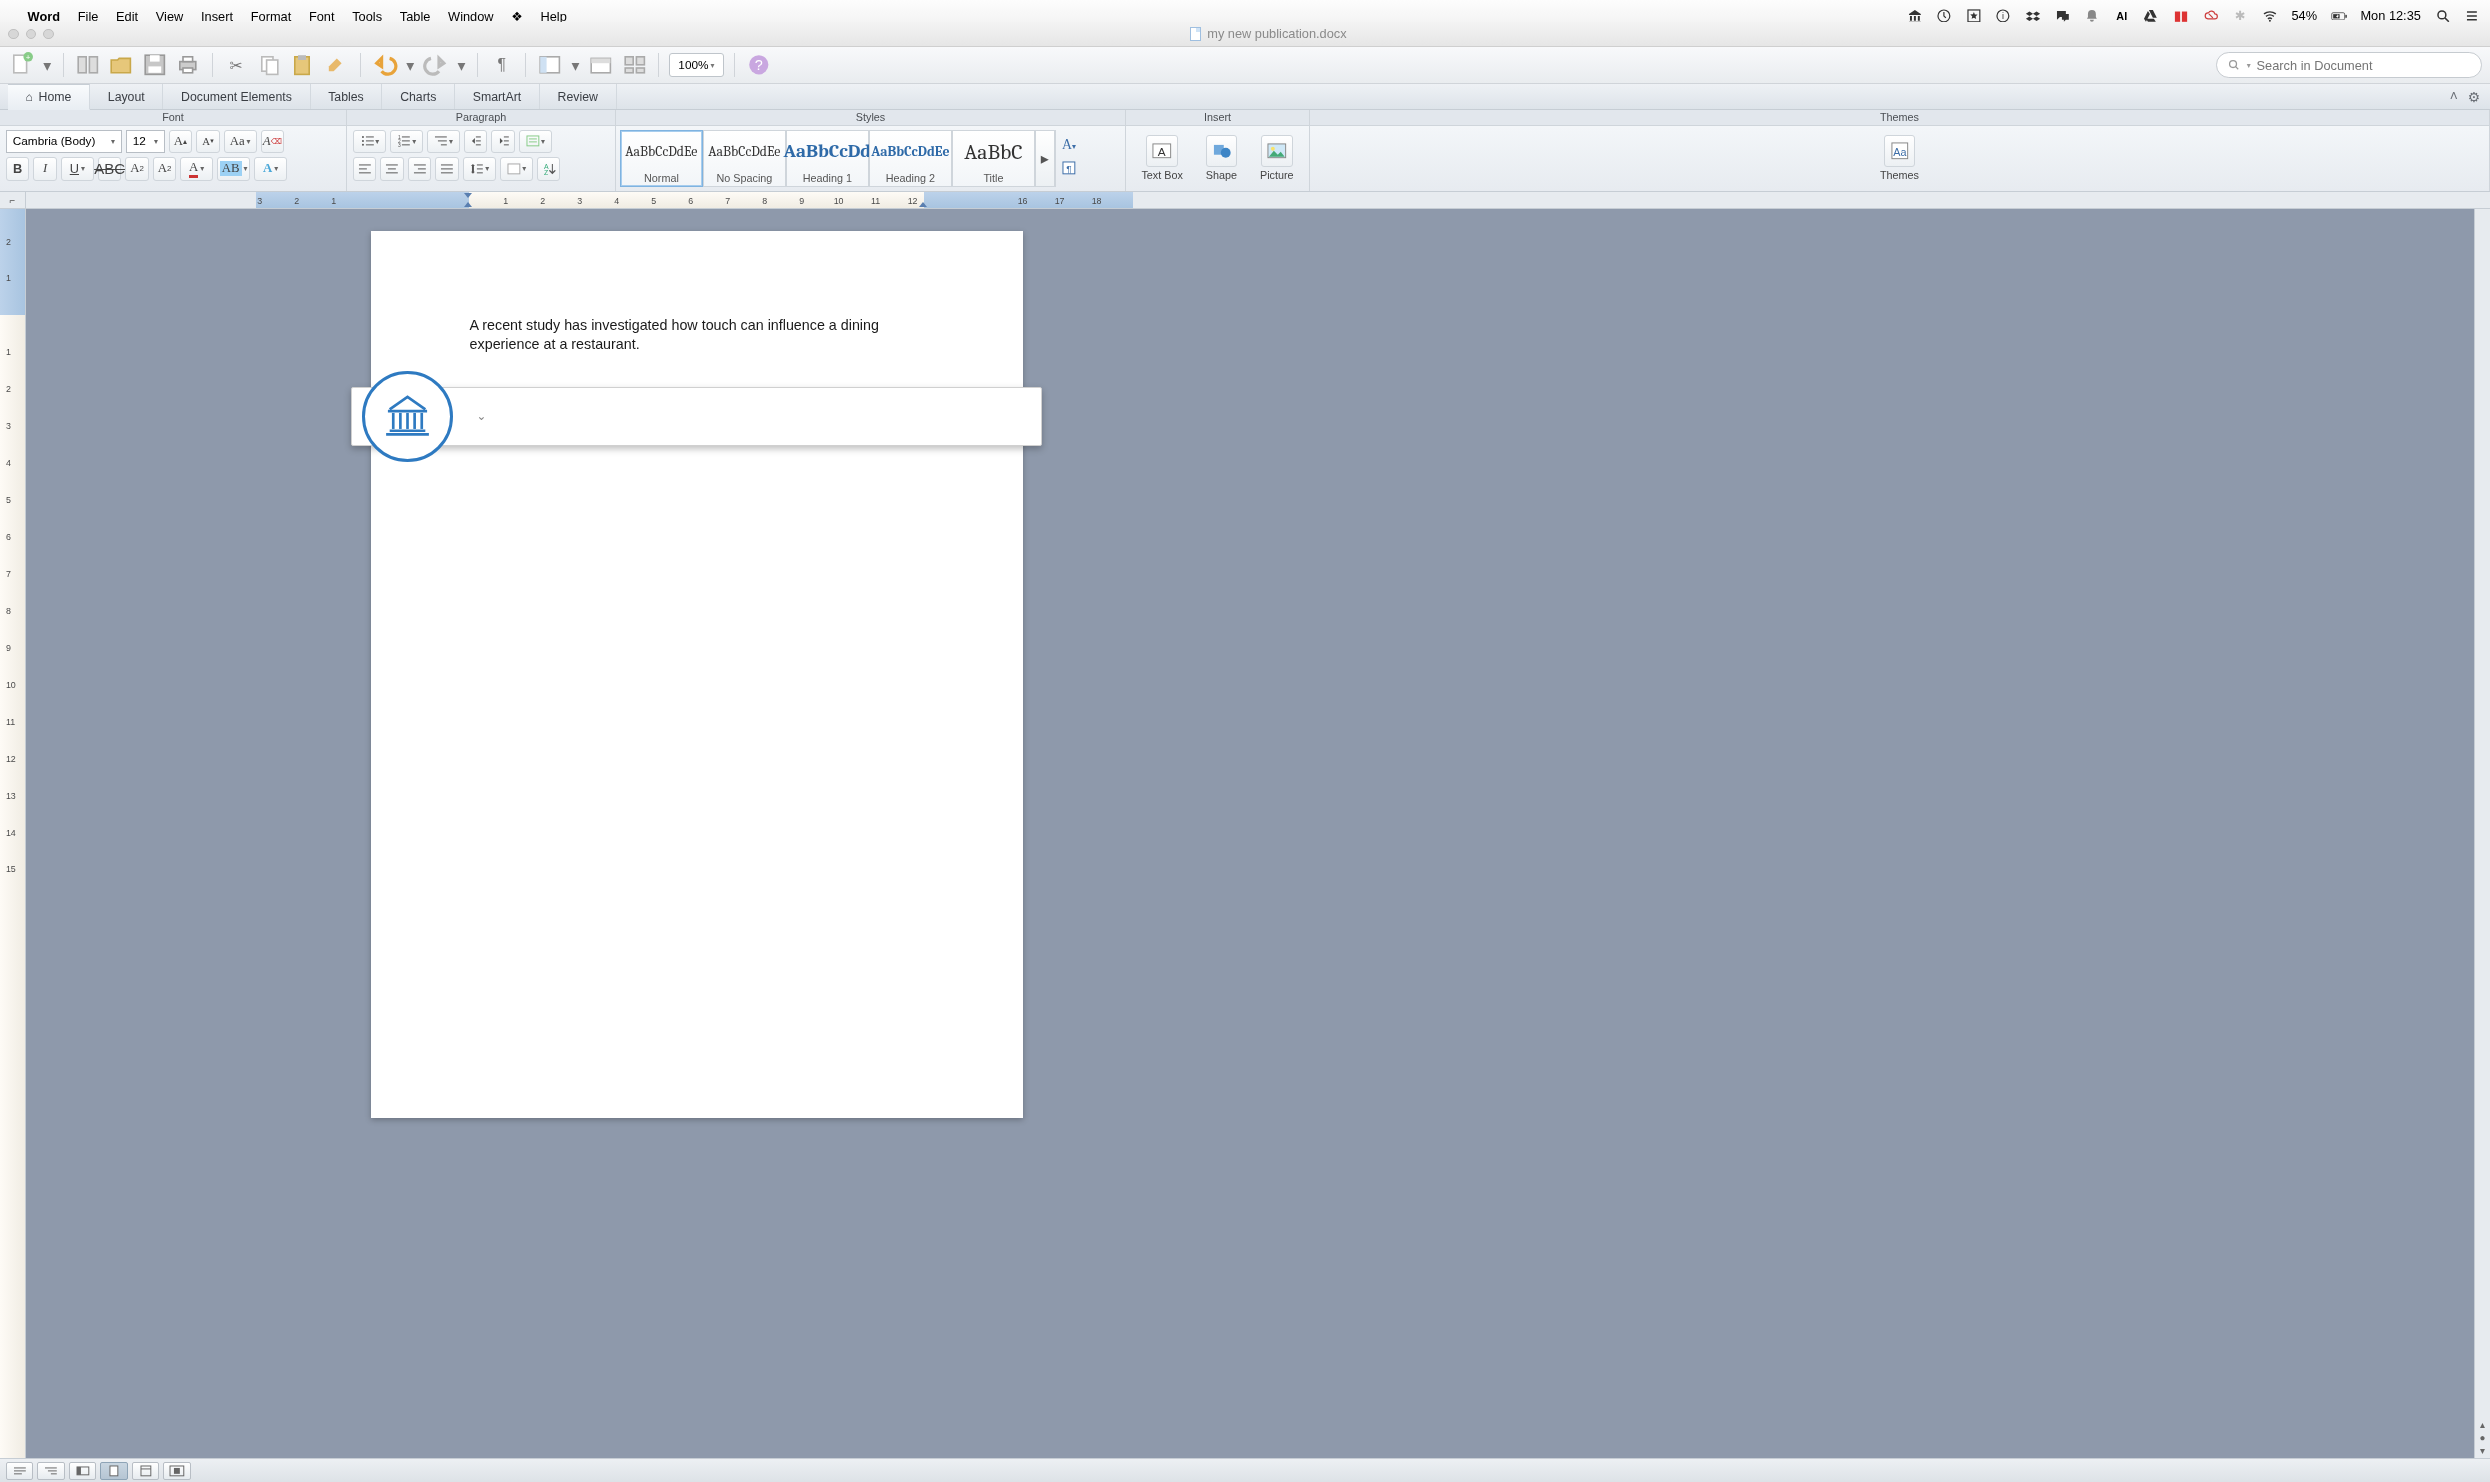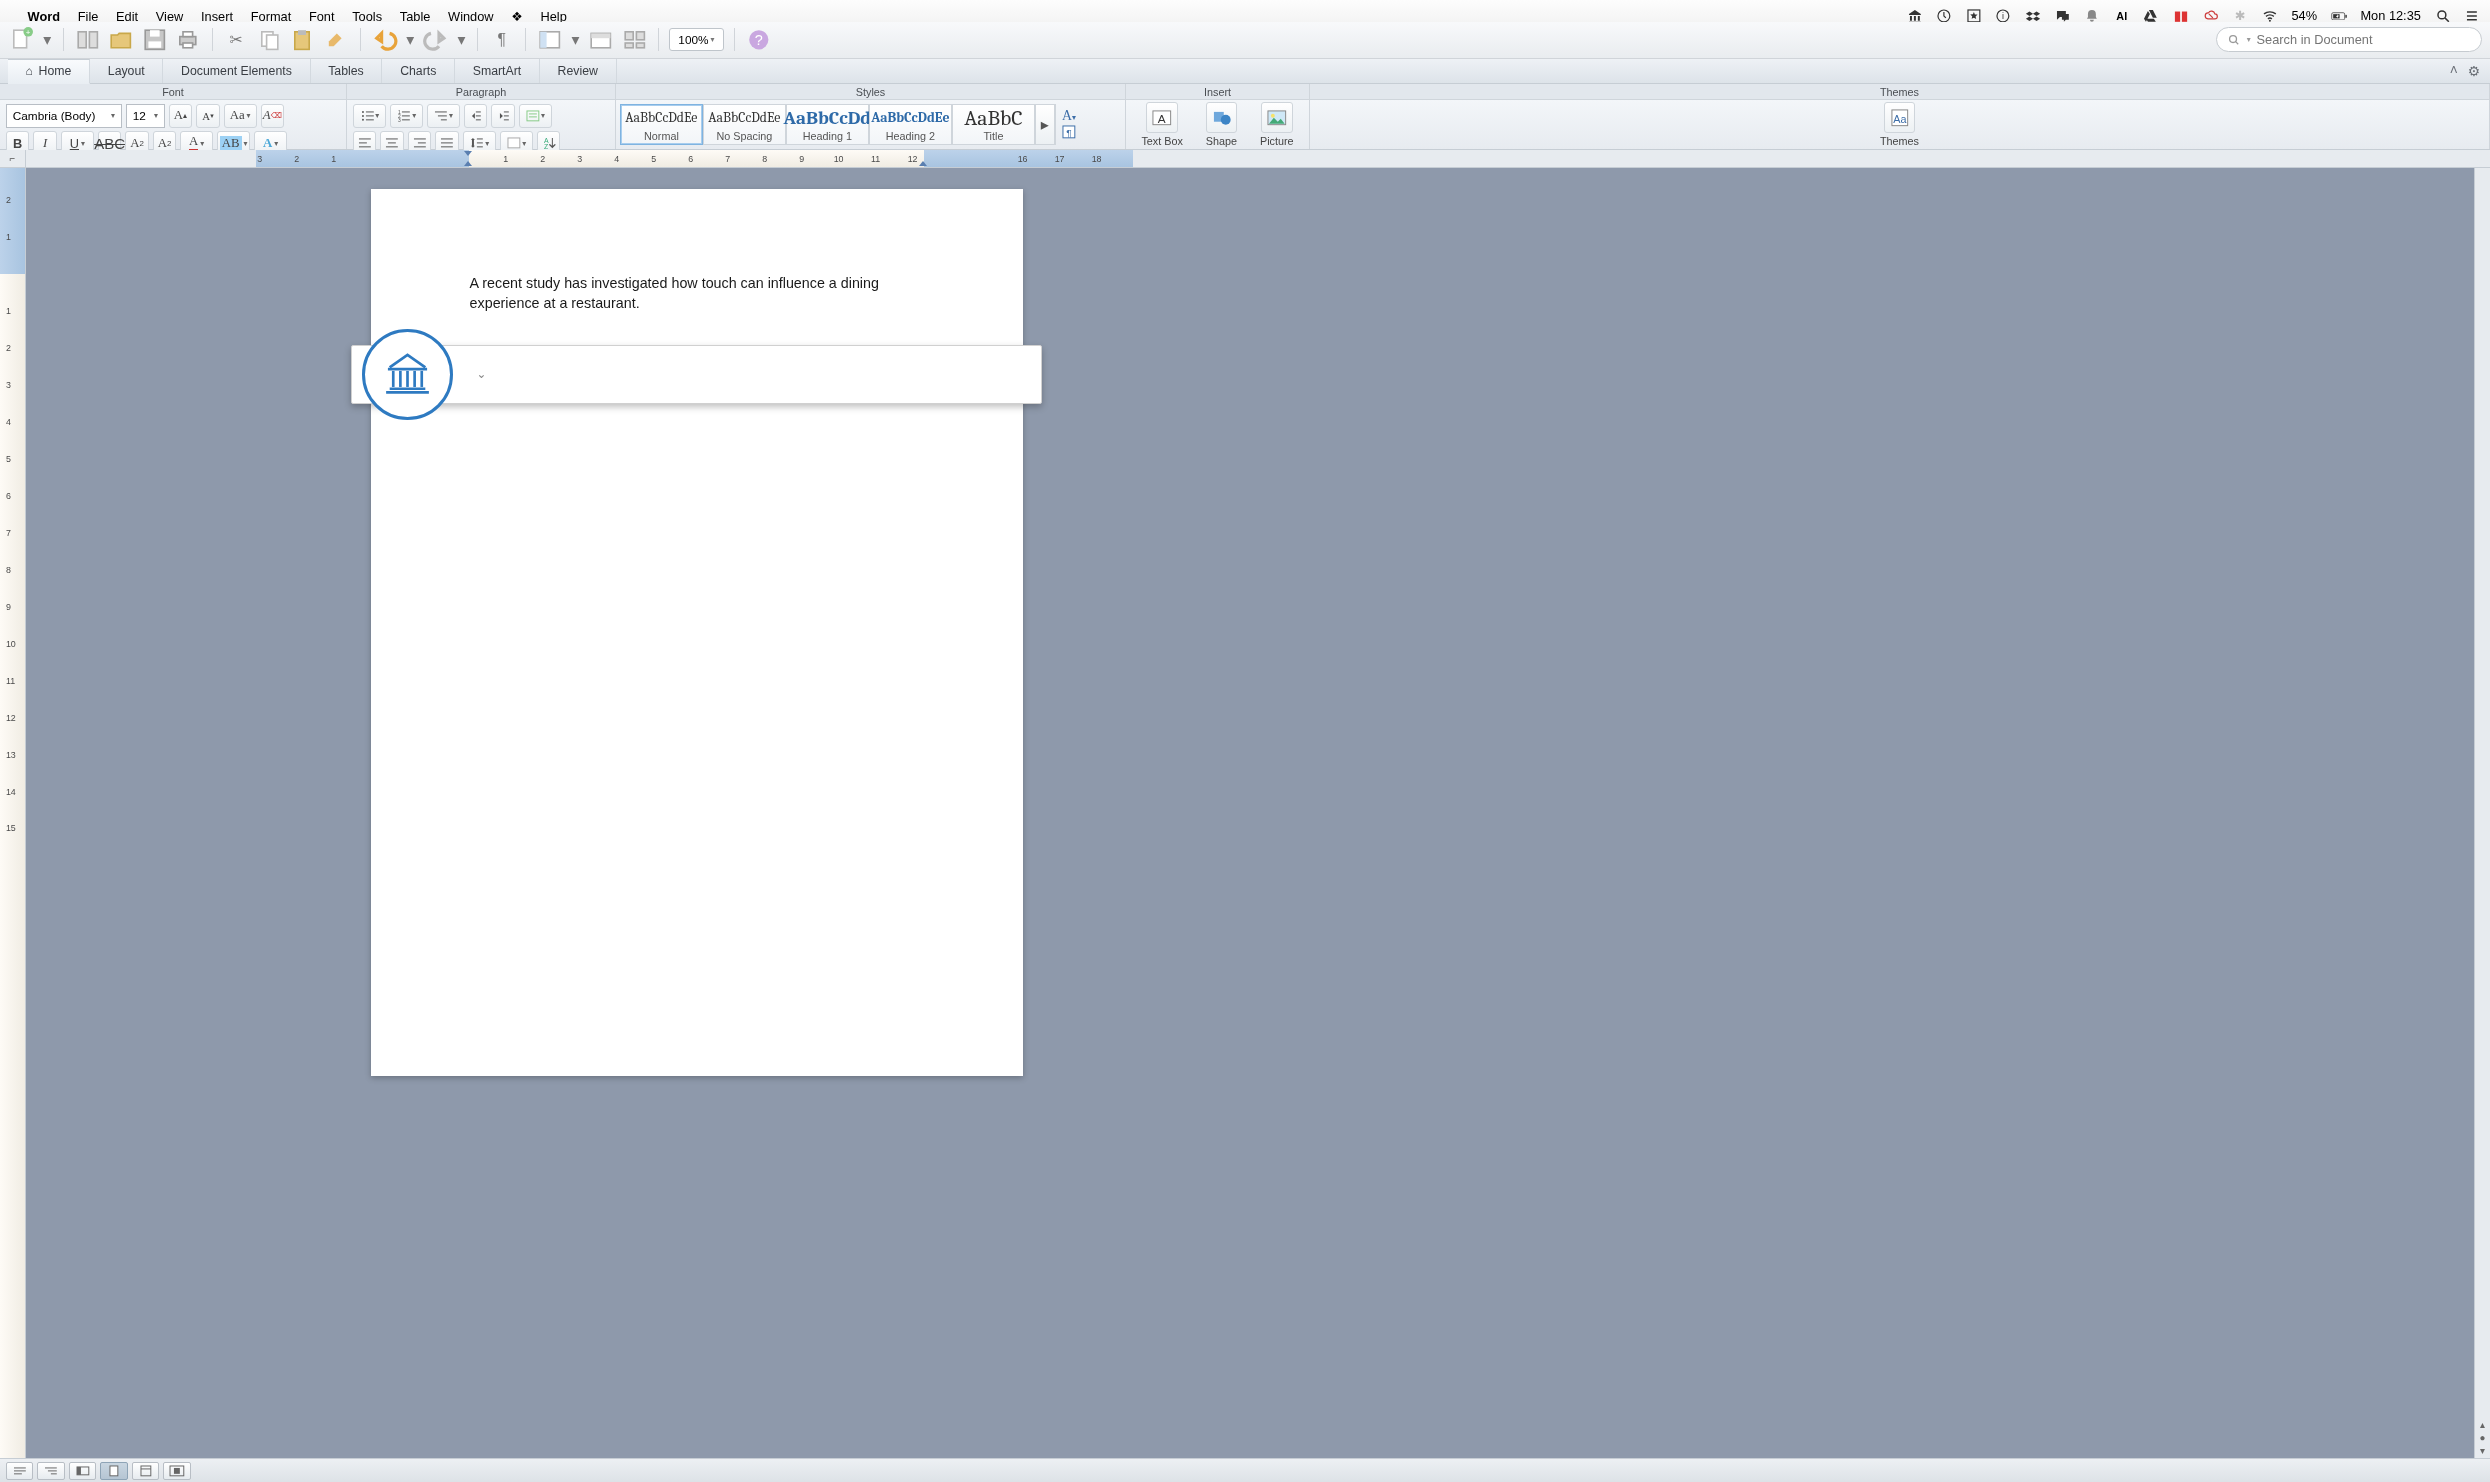--- a/index.html
+++ b/index.html
@@ -40,21 +40,21 @@
 
 .ribbon-labels { height: 15.8px; background: #e2e7ed; border-bottom: 1px solid #cfd5db; display: flex; font-size: 10.8px; color: #4a4e53; }
 .rlabel { display: flex; align-items: center; justify-content: center; border-right: 1px solid #cfd5db; }
 .rlabel.font { width: 347px; }
 .rlabel.para { width: 269px; }
 .rlabel.styles { width: 510px; }
 .rlabel.insert { width: 184px; }
 .rlabel.themes { flex: 1; }
 
 
-.ribbon-body { height: 50px; background: linear-gradient(#f3f6f9, #e7ebf0); border-bottom: 1px solid #c6cdd4; display: flex; }
+.ribbon-body { height: 66px; background: linear-gradient(#f3f6f9, #e7ebf0); border-bottom: 1px solid #c6cdd4; display: flex; }
 .rgroup { border-right: 1px solid #cfd5db; padding: 3.9px 5.9px; display: flex; flex-direction: column; gap: 3.9px; }
 .rgroup.font { width: 347px; }
 .rgroup.para { width: 269px; }
 .rgroup.styles { width: 510px; flex-direction: row; align-items: stretch; padding: 3.9px; gap: 0; }
 .rgroup.insert { width: 184px; flex-direction: row; align-items: center; justify-content: space-around; }
 .rgroup.themes { flex: 1; flex-direction: row; align-items: center; justify-content: center; }
 
 .row { display: flex; align-items: center; gap: 3.9px; }
 .font-name { width: 116px; height: 23.6px; border: 1px solid #b8bec5; background: #fff; font-size: 11.8px; display:flex; align-items:center; padding: 0 5.9px; justify-content: space-between; }
 .font-size { width: 39px; height: 23.6px; border: 1px solid #b8bec5; background: #fff; font-size: 11.8px; display:flex; align-items:center; padding: 0 5.9px; justify-content: space-between; }
@@ -204,20 +204,31 @@
       </span>
     <span class="ico">
         <svg viewBox="0 0 16 16">
           <path stroke="#333" stroke-width="1.5" d="M3 4h10M3 8h10M3 12h10"></path>
         </svg>
       </span>
   </div>
 </div>
 
 <div class="window">
+  <div class="titlebar">
+    <div class="traffic">
+      <span></span>
+      <span></span>
+      <span></span>
+    </div>
+    <div class="title-center">
+      <span class="doc-icon"></span>
+      <span>my new publication.docx</span>
+    </div>
+  </div>
 
   <div class="qat">
     <div class="tb-btn">
         <svg viewBox="0 0 16 16" style="font-size:16px">
           <rect x="3" y="2" width="8" height="11" fill="#fff" stroke="#bbb"></rect>
           <circle cx="12" cy="3" r="3" fill="#8c8"></circle>
           <text x="12" y="5" font-size="5" text-anchor="middle" fill="#fff">+</text>
         </svg>
       </div>
     <div class="tb-btn" style="width:11.8px;">▾</div>

